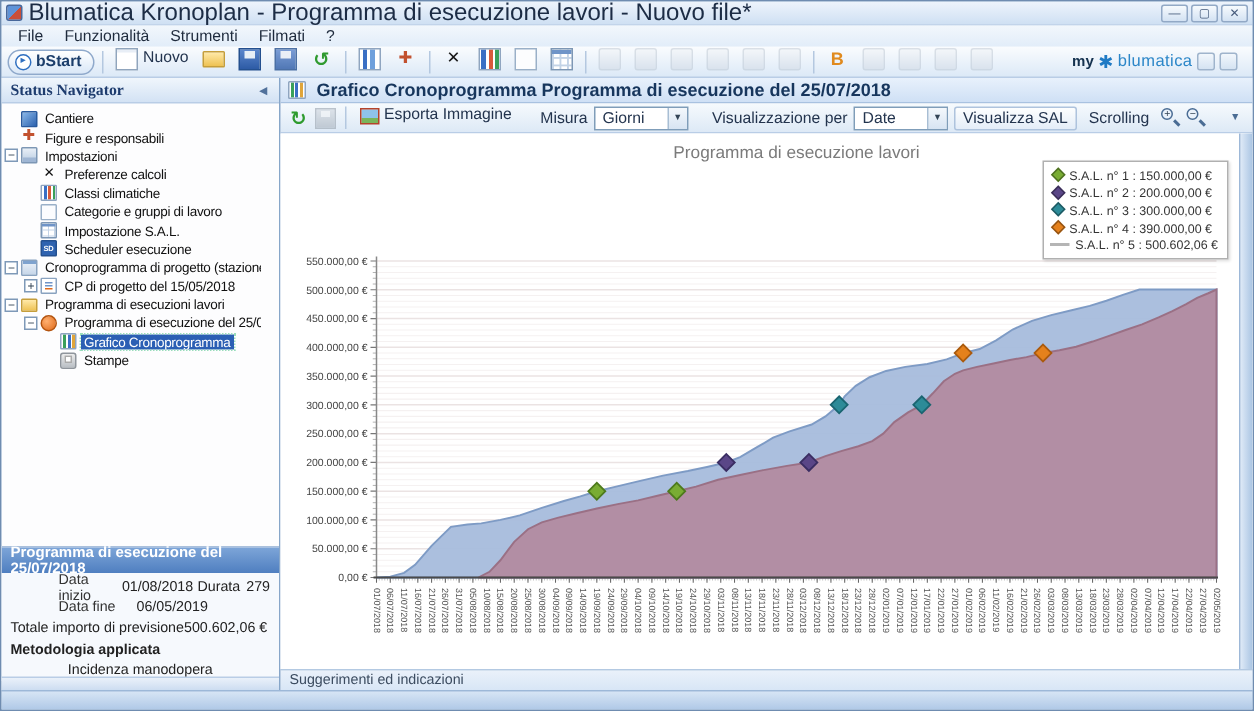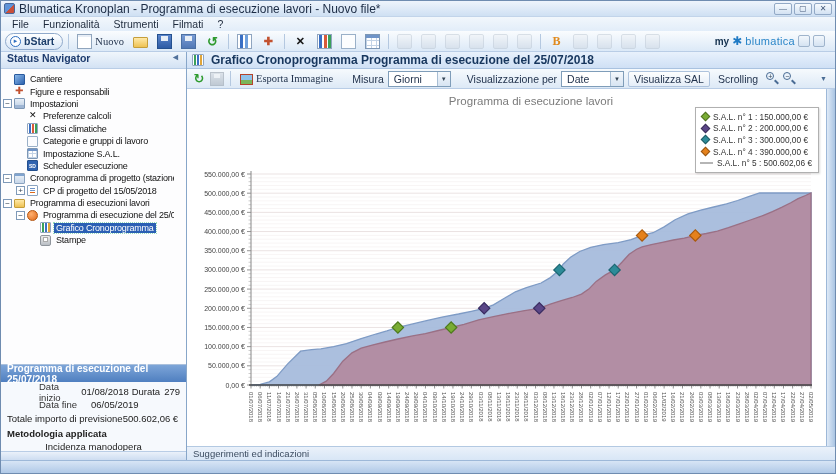--- a/index.html
+++ b/index.html
@@ -1,35 +1,35 @@
 <!DOCTYPE html>
 <html><head>
 <meta charset="utf-8">
 <style>
   html,body{margin:0;padding:0;background:#9db8d8;}
   *{box-sizing:border-box;}
   .app{position:relative;width:836px;height:474px;background:#dce9f7;font-family:"Liberation Sans","DejaVu Sans",sans-serif;color:#222;overflow:hidden;border:1px solid #6f8cb0;}
   
   .titlebar{height:16px;display:flex;align-items:center;background:linear-gradient(#eef4fc,#cfe0f3);padding:0 3px;border-bottom:1px solid #c2d4ea;}
   .appicon{width:11px;height:11px;border-radius:2px;background:linear-gradient(135deg,#5f93d8 50%,#c94f3a 50%);border:1px solid #48679a;margin-right:4px;flex:none;}
-  .wtitle{font-size:12px;color:#1c2c45;white-space:nowrap;overflow:hidden;flex:1;}
+  .wtitle{font-size:16px;color:#1c2c45;white-space:nowrap;overflow:hidden;flex:1;}
   .wbtns{display:flex;gap:2px;}
   .wbtn{width:18px;height:12px;border:1px solid #92a9c6;border-radius:2px;background:linear-gradient(#f6fafd,#d3e2f3);font-size:8px;line-height:10px;text-align:center;color:#44597a;}
   
   .menubar{height:14px;display:flex;align-items:center;background:linear-gradient(#f2f7fc,#e2edf9);padding:0 4px;font-size:10.5px;}
   .menuitem{padding:0 7px;color:#1e2a3c;}
   .menuright{margin-left:auto;display:flex;align-items:center;font-size:9.5px;color:#33475f;gap:4px;padding-right:4px;}
   .helpdot{width:9px;height:9px;border-radius:50%;border:1px solid #7b93b4;background:linear-gradient(#fff,#cfe0f3);}
   
   .toolbar{height:21px;display:flex;align-items:center;background:linear-gradient(#fafcfe,#dce9f7);border-bottom:1px solid #b9cde6;padding:0 4px;gap:3px;}
   .bstart{display:flex;align-items:center;gap:3px;height:17px;padding:0 8px 0 4px;border:1px solid #8fa9cb;border-radius:9px;background:linear-gradient(#ffffff,#d9e7f7);}
   .playcirc{width:11px;height:11px;border-radius:50%;border:1.5px solid #2f6fc0;color:#2f6fc0;font-size:7px;line-height:8px;text-align:center;background:#fff;}
   .bstart b{font-size:10.5px;color:#1c3e6b;}
   .tsep{width:1px;height:15px;background:#b4c8e0;margin:0 2px;}
-  .tbtn{height:18px;display:flex;align-items:center;gap:3px;padding:0 3px;border-radius:3px;font-size:10.5px;color:#23344e;font-family:Liberation Serif, serif;}
+  .tbtn{height:18px;display:flex;align-items:flex-start;gap:3px;padding:0 3px;border-radius:3px;font-size:10.5px;color:#23344e;}
   .tb{width:15px;height:15px;position:relative;flex:none;display:inline-block;}
   .tb.dis{opacity:.4;}
   .ic-page{background:#fff;border:1px solid #90a5bd;box-shadow:inset 0 2px 0 #e8eef6;}
   .ic-fold{background:linear-gradient(#ffe9a8,#eec253);border:1px solid #c59e3b;border-radius:1px;margin-top:2px;height:11px!important;}
   .ic-flop{background:linear-gradient(#5c86cc,#2d5ba5);border:1px solid #24508f;}
   .ic-flop::before{content:"";position:absolute;left:3px;top:1px;right:3px;height:5px;background:#e8eef6;}
   .ic-undo{color:#2f9a2f;font-weight:bold;font-size:13px;line-height:15px;text-align:center;}
   .ic-chartb{background:#fff;border:1px solid #8fa5c0;background-image:linear-gradient(90deg,transparent 2px,#3a6fc4 2px 5px,transparent 5px 7px,#6fa0dc 7px 10px,transparent 10px);background-size:100% 100%;}
   .ic-fig{color:#c2512f;font-weight:bold;font-size:11px;line-height:14px;text-align:center;}
   .ic-x{color:#151515;font-weight:bold;font-size:11px;line-height:15px;text-align:center;}
@@ -39,21 +39,21 @@
   .ic-gray{background:linear-gradient(#eef1f5,#ccd4de);border:1px solid #aeb9c6;border-radius:2px;}
   .ic-B{color:#e08a1e;font-weight:bold;font-size:12px;line-height:15px;text-align:center;}
   .brand{margin-left:auto;display:flex;align-items:center;gap:3px;padding-right:6px;}
   .brand .my{font-weight:bold;font-size:10px;color:#15324f;}
   .brand .flower{color:#1f7ac4;font-size:12px;line-height:12px;}
   .brand .bm{color:#2b86c8;font-size:11px;letter-spacing:.3px;}
   .brand .mini{width:12px;height:12px;border:1px solid #9fb4cc;border-radius:2px;background:linear-gradient(#f2f7fc,#d5e3f2);}
   
   .content{position:absolute;top:51px;left:0;right:0;bottom:13px;display:flex;}
   .sidebar{width:186px;flex:none;background:#fdfdfe;border-right:1px solid #87a6c9;position:relative;}
-  .sb-head{height:17px;background:linear-gradient(#f0f6fc,#d3e2f4);border-bottom:1px solid #b9cde6;display:flex;padding:0 6px;}
+  .sb-head{height:17px;background:linear-gradient(#f0f6fc,#d3e2f4);border-bottom:1px solid #b9cde6;display:flex;align-items:center;padding:0 6px;font-family:Liberation Serif, serif;}
   .sb-head b{font-size:10.5px;color:#1e3c6e;flex:1;}
   .sb-head .col{font-size:9px;color:#51719b;}
   .tree{position:absolute;top:21px;left:0;right:12px;}
   .trow{display:flex;align-items:center;height:12.4px;white-space:nowrap;overflow:hidden;font-size:9px;letter-spacing:-0.2px;color:#111;}
   .trow .exp{width:9px;height:9px;flex:none;margin-right:2px;border:1px solid #7e99b8;background:#fff;font-size:8px;line-height:7px;text-align:center;color:#345;}
   .trow .noexp{width:11px;flex:none;}
   .trow .tlabel{padding:0 2px;}
   .trow.sel .tlabel{background:#2b5fb4;color:#fff;outline:1px dotted #9db;}
   .ti{width:11px;height:11px;border-radius:1px;flex:none;margin-right:3px;position:relative;display:inline-block;}
   .ic-site{background:linear-gradient(135deg,#8ab8ea,#2d62ae);border:1px solid #295a9e;}

